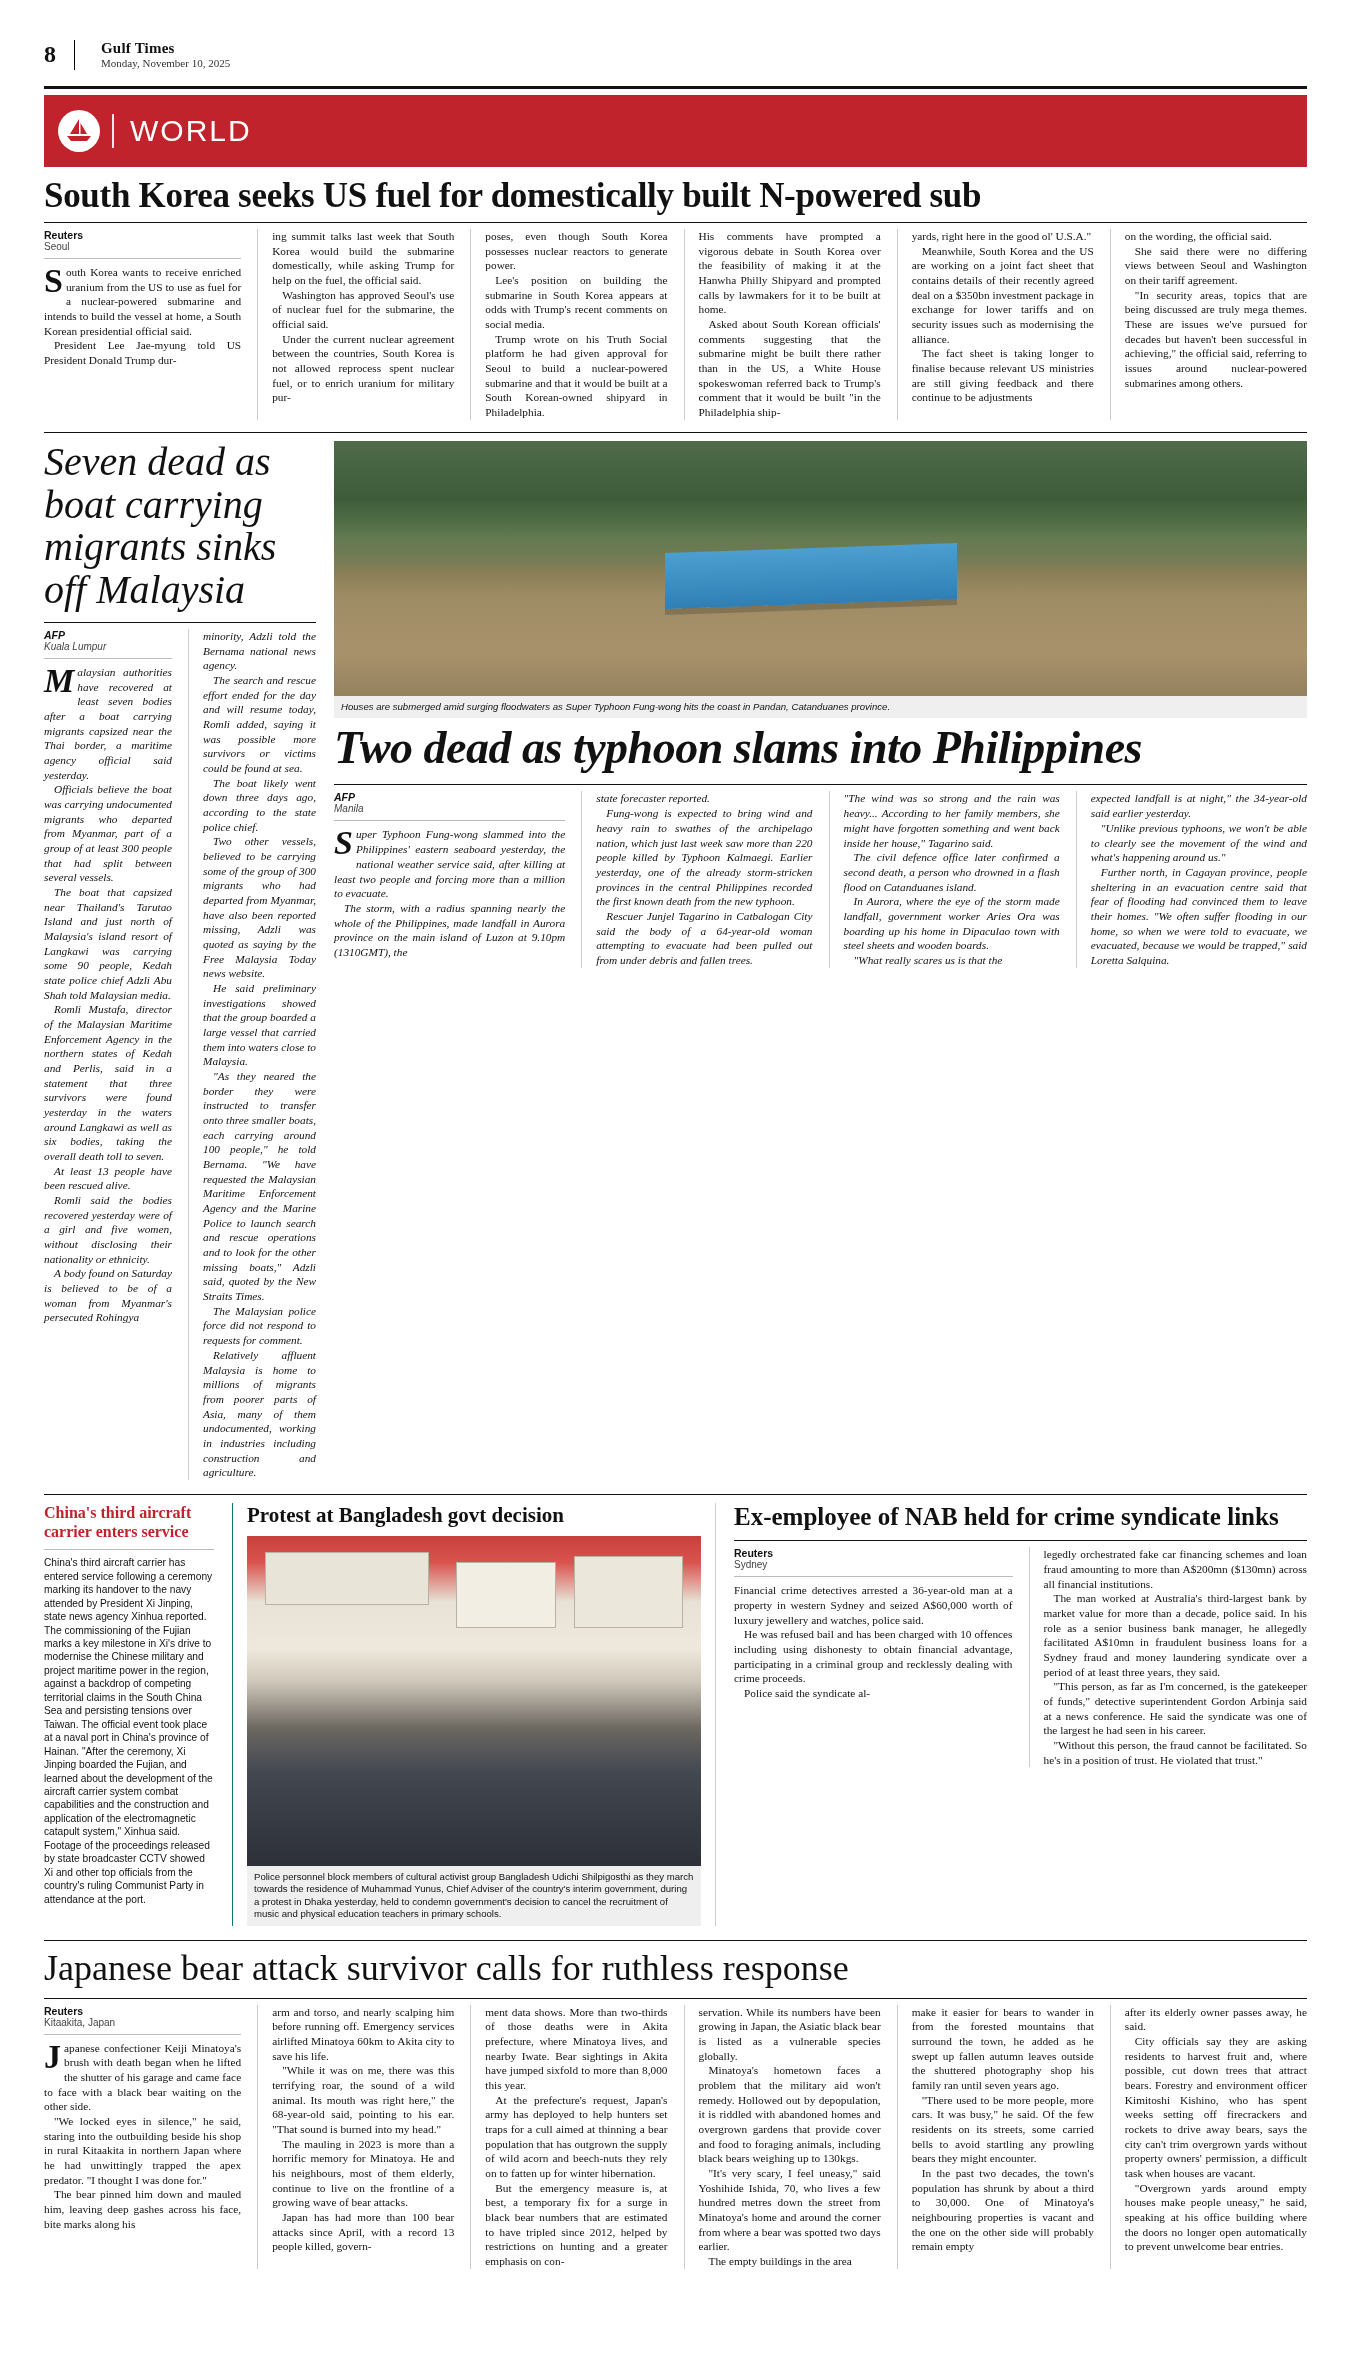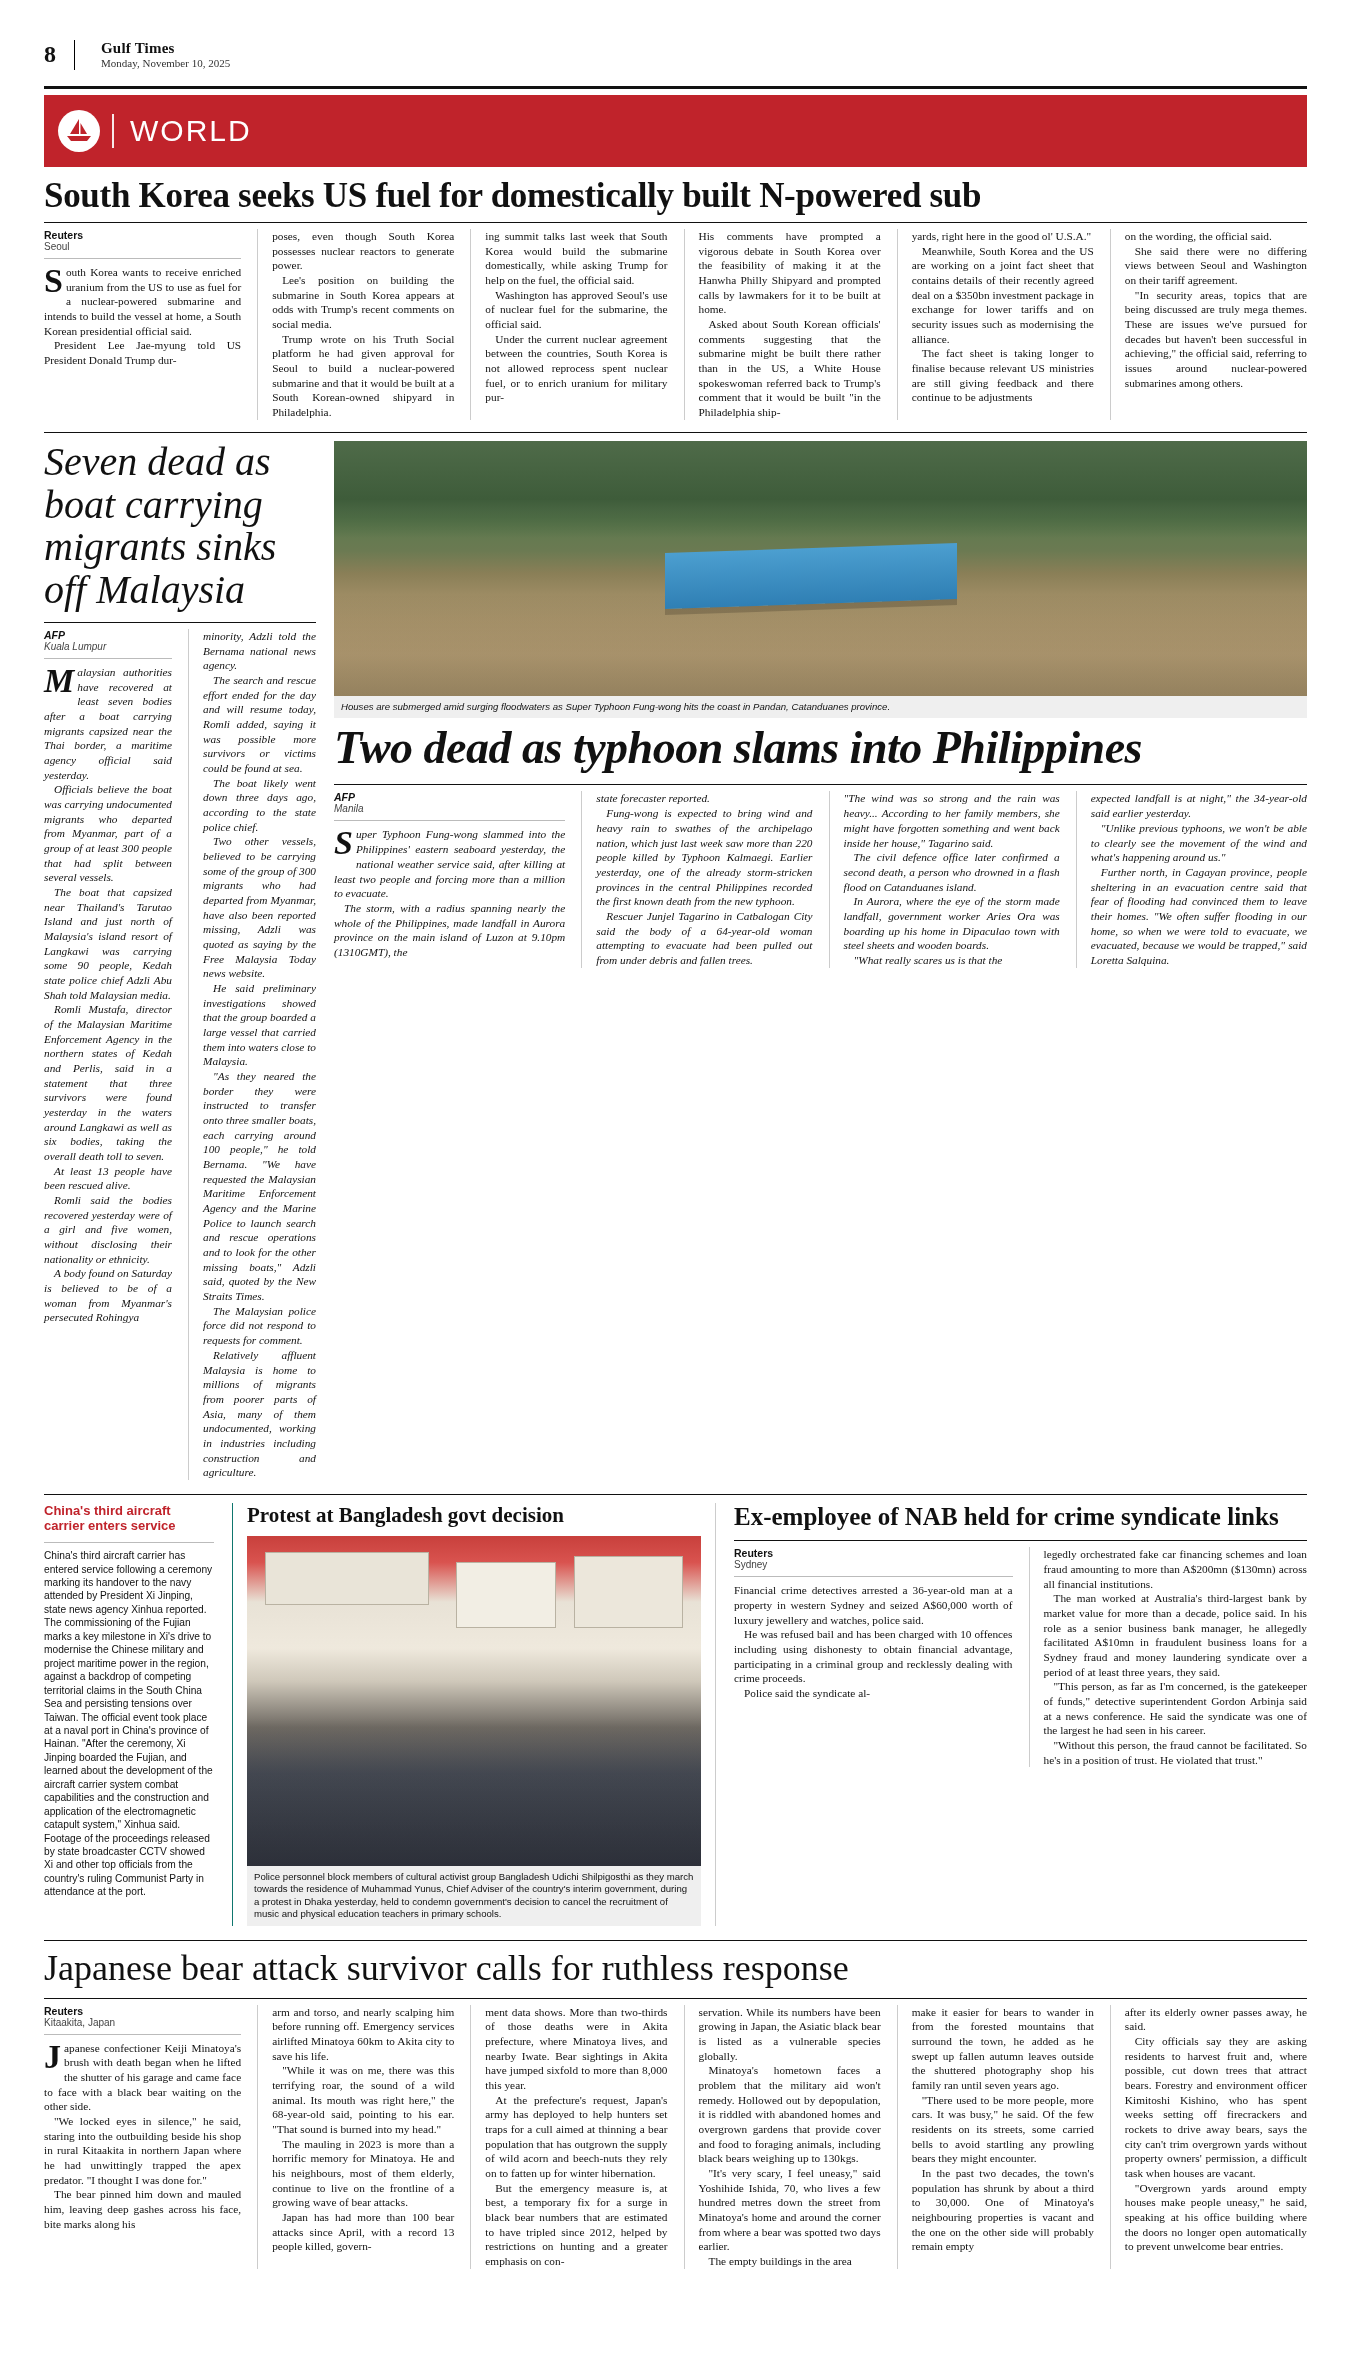--- a/index.html
+++ b/index.html
@@ -74,22 +74,22 @@
     letter-spacing:-0.5px;
   }
   h3.head-med {
     font-family:"Liberation Serif", serif;
     font-size:25px;
     line-height:1.1;
     font-weight:bold;
     margin:0 0 10px 0;
   }
   h3.head-small-red {
-    font-family:Liberation Sans, sans-serif;
-    font-size:13px;
+    font-family:Liberation Serif, serif;
+    font-size:16px;
     line-height:1.2;
     font-weight:bold;
     color:#c0232b;
     margin:0 0 8px 0;
   }
   h2.head-wide {
     font-family:"Liberation Serif", serif;
     font-size:36px;
     line-height:1.08;
     font-weight:normal;
@@ -226,28 +226,28 @@
     <div class="col">
       <div class="byline">
         <div class="agency">Reuters</div>
         <div class="place">Seoul</div>
       </div>
       <div class="hr-hair"></div>
       <p class="dropcap noindent">South Korea wants to receive enriched uranium from the US to use as fuel for a nuclear-powered submarine and intends to build the vessel at home, a South Korean presidential official said.</p>
       <p>President Lee Jae-myung told US President Donald Trump dur-</p>
     </div>
     <div class="col vsep">
+      <p class="noindent">ing summit talks last week that South Korea would build the submarine domestically, while asking Trump for help on the fuel, the official said.</p>
+      <p>Washington has approved Seoul's use of nuclear fuel for the submarine, the official said.</p>
+      <p>Under the current nuclear agreement between the countries, South Korea is not allowed reprocess spent nuclear fuel, or to enrich uranium for military pur-</p>
+    </div>
+    <div class="col vsep">
       <p class="noindent">poses, even though South Korea possesses nuclear reactors to generate power.</p>
       <p>Lee's position on building the submarine in South Korea appears at odds with Trump's recent comments on social media.</p>
       <p>Trump wrote on his Truth Social platform he had given approval for Seoul to build a nuclear-powered submarine and that it would be built at a South Korean-owned shipyard in Philadelphia.</p>
-    </div>
-    <div class="col vsep">
-      <p class="noindent">ing summit talks last week that South Korea would build the submarine domestically, while asking Trump for help on the fuel, the official said.</p>
-      <p>Washington has approved Seoul's use of nuclear fuel for the submarine, the official said.</p>
-      <p>Under the current nuclear agreement between the countries, South Korea is not allowed reprocess spent nuclear fuel, or to enrich uranium for military pur-</p>
     </div>
     <div class="col vsep">
       <p class="noindent">His comments have prompted a vigorous debate in South Korea over the feasibility of making it at the Hanwha Philly Shipyard and prompted calls by lawmakers for it to be built at home.</p>
       <p>Asked about South Korean officials' comments suggesting that the submarine might be built there rather than in the US, a White House spokeswoman referred back to Trump's comment that it would be built "in the Philadelphia ship-</p>
     </div>
     <div class="col vsep">
       <p class="noindent">yards, right here in the good ol' U.S.A."</p>
       <p>Meanwhile, South Korea and the US are working on a joint fact sheet that contains details of their recently agreed deal on a $350bn investment package in exchange for lower tariffs and on security issues such as modernising the alliance.</p>
       <p>The fact sheet is taking longer to finalise because relevant US ministries are still giving feedback and there continue to be adjustments</p>
     </div>

